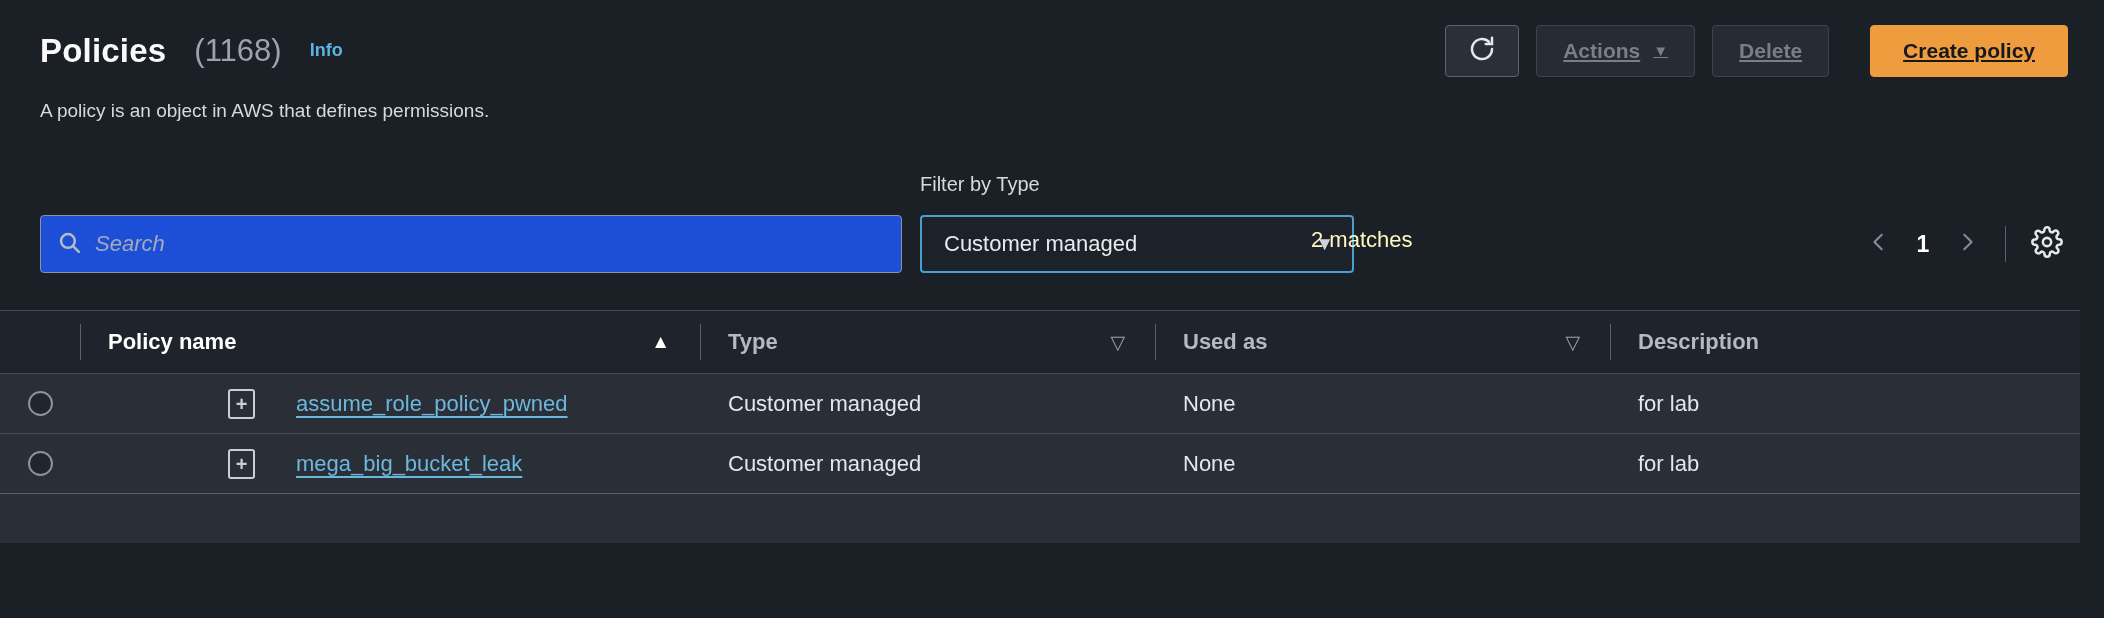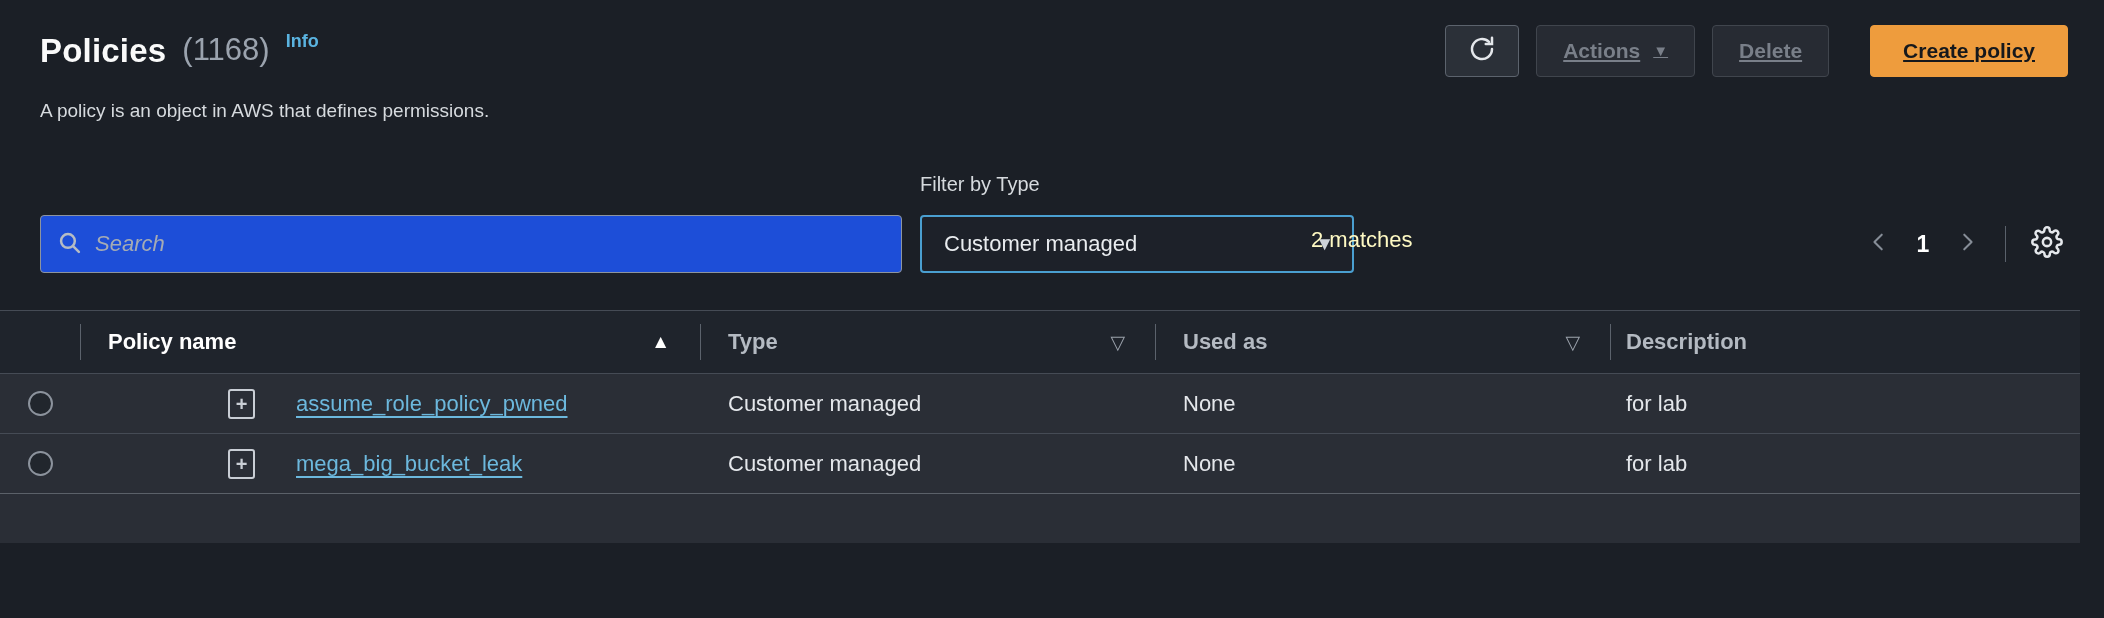--- a/index.html
+++ b/index.html
@@ -7,21 +7,21 @@
     width: 2104px; height: 618px;
     background: #1b1f26;
     font-family: "Liberation Sans", sans-serif;
     overflow: hidden;
   }
   .page { position: relative; width: 2104px; height: 618px; background: #1b1f26; }
 
   
   .header { position: absolute; left: 0; top: 0; width: 2104px; height: 150px; }
   .title-block { position: absolute; left: 40px; top: 32px; }
-  .title-line { display: flex; align-items: flex-start; gap: 16px; }
+  .title-line { display: flex; align-items: center; gap: 28px; }
   .title-main { font-size: 33px; font-weight: bold; color: #fafafa; letter-spacing: .2px; }
   .title-count { font-size: 31px; font-weight: normal; color: #9ba3ae; }
   .title-info { font-size: 18px; font-weight: bold; color: #5ab3e0; cursor: pointer; position: relative; top: -1px; }
   .subtitle { margin-top: 30px; font-size: 19px; color: #d6dade; }
 
   
   .actions-bar { position: absolute; right: 36px; top: 25px; display: flex; align-items: center; gap: 17px; }
   .btn {
     height: 52px; border-radius: 4px; display: flex; align-items: center; justify-content: center;
     font-size: 21px; font-weight: bold; cursor: pointer; user-select: none; text-decoration: underline;
@@ -71,21 +71,21 @@
   .table-wrap { position: absolute; left: 0; top: 310px; width: 2080px; }
   .rule { height: 1px; background: #454b55; width: 2080px; }
   .thead { display: flex; align-items: center; height: 62px; background: #1f242c; }
   .tbody .trow { display: flex; align-items: center; height: 60px; background: #2a2e36; border-top: 1px solid #454b55; }
   .tfoot { height: 50px; background: #2a2e36; border-top: 1px solid #5b6169; }
 
   .c-sel   { width: 80px; flex: none; display: flex; align-items: center; justify-content: center; }
   .c-name  { width: 620px; flex: none; display: flex; align-items: center; padding-left: 28px; position: relative; }
   .c-type  { width: 455px; flex: none; padding-left: 28px; position: relative; display: flex; align-items: center; }
   .c-used  { width: 455px; flex: none; padding-left: 28px; position: relative; display: flex; align-items: flex-end; }
-  .c-desc  { flex: 1; padding-left: 16px; position: relative; display: flex; align-items: center; }
+  .c-desc  { flex: 1; padding-left: 28px; position: relative; display: flex; align-items: center; }
 
   .thead .c-name, .thead .c-type, .thead .c-used, .thead .c-desc { cursor: pointer; }
   .colsep { position: absolute; left: 0; top: 50%; transform: translateY(-50%); width: 1px; height: 36px; background: #5b626c; }
 
   .th-label { font-size: 22px; font-weight: bold; }
   .th-active { color: #ffffff; }
   .th-idle { color: #b4bac2; }
   .sortico { position: absolute; right: 30px; top: 50%; transform: translateY(-50%); font-size: 19px; }
   .sort-asc { color: #ffffff; }
   .sort-none { color: #9aa1ab; }

